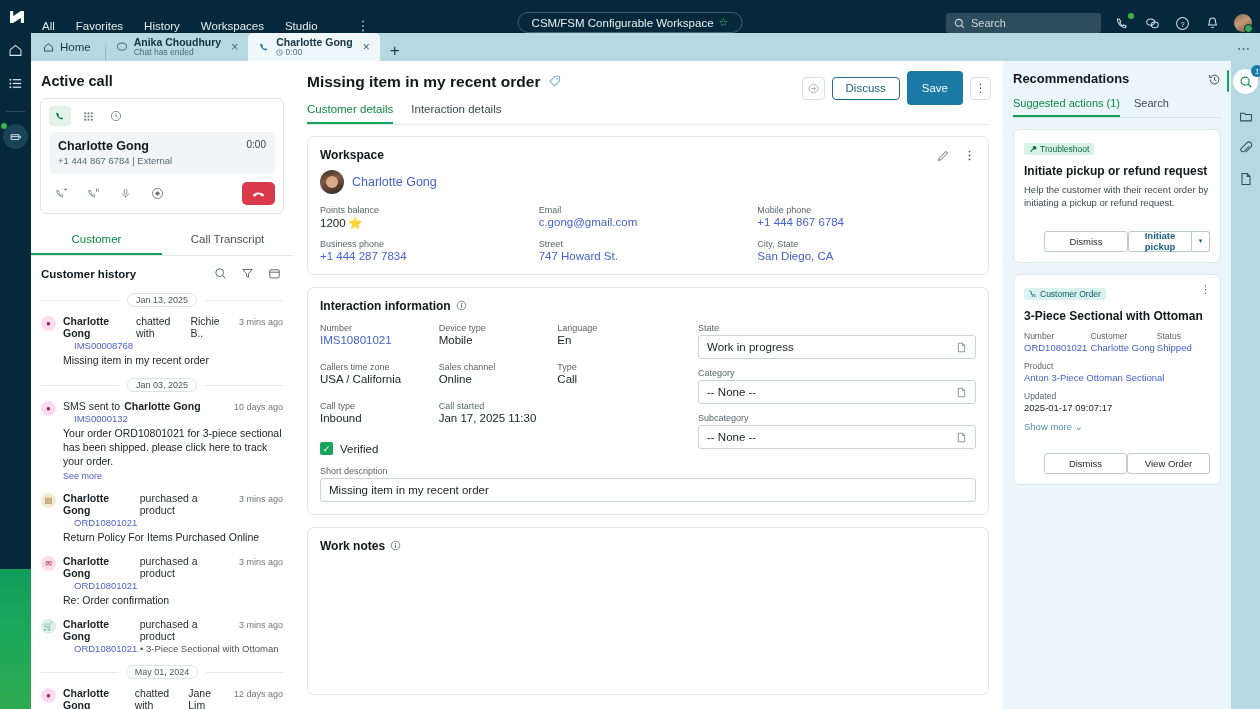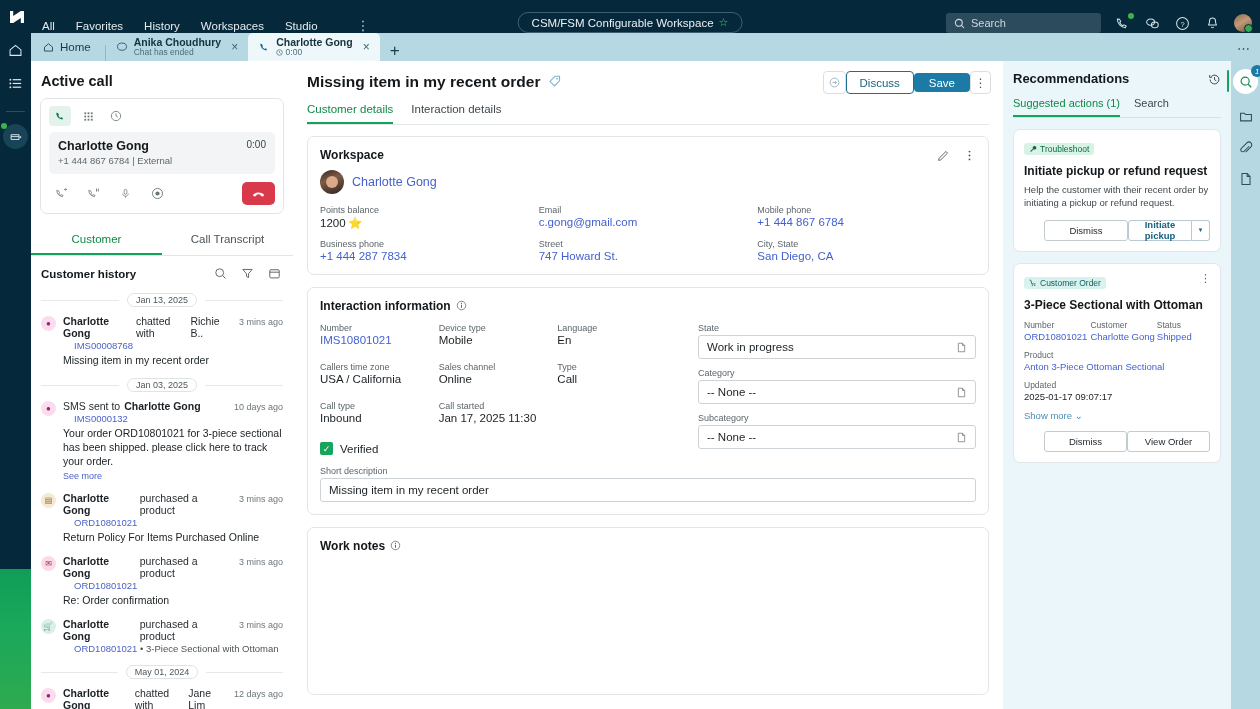--- a/index.html
+++ b/index.html
@@ -163,31 +163,31 @@
   .main {
     position: absolute; top: 61px; left: 293px; width: 710px; height: 648px;
     background: #ffffff; overflow: hidden;
   }
   .main-head { padding: 12px 14px 0; position: relative; }
   .main-title { font-size: 15.5px; font-weight: 700; color: #14181b; display: flex; align-items: center; gap: 8px; }
   .tag-ico { color: #7fb3cf; font-size: 13px; cursor: pointer; }
   .main-tabs { display: flex; gap: 18px; margin-top: 12px; border-bottom: 1px solid #e4e7e9; }
   .m-tab { font-size: 11.5px; color: #3e484d; padding-bottom: 7px; cursor: pointer; }
   .m-tab.active { color: #0f8a45; border-bottom: 2px solid #14a35a; }
-  .head-actions { position: absolute; right: 12px; top: 10px; display: flex; align-items: center; }
+  .head-actions { position: absolute; right: 12px; top: 10px; display: flex; align-items: center; gap: 7px; }
   .icon-btn-o {
     width: 23px; height: 23px; border: 1px solid #dadfe2; border-radius: 4px;
     display: flex; align-items: center; justify-content: center; color: #9fb6c4; cursor: pointer;
   }
   .btn-o {
     height: 23px; padding: 0 13px; border: 1px solid #1d6e8f; border-radius: 4px;
     background: #fff; color: #17627f; font-size: 11.5px; display: flex; align-items: center; cursor: pointer;
   }
   .btn-p {
-    height: 19px; padding: 4px 15px; border-radius: 4px; background: #1b7ba6;
+    height: 34px; padding: 4px 15px; border-radius: 4px; background: #1b7ba6;
     color: #fff; font-size: 11.5px; display: flex; align-items: center; cursor: pointer; border: none;
   }
   .kebab-btn {
     width: 21px; height: 23px; border: 1px solid #dadfe2; border-radius: 4px;
     display: flex; align-items: center; justify-content: center; color: #47555c; cursor: pointer; font-size: 12px;
   }
   .main-body { padding: 11px 14px 0; height: 585px; overflow: hidden; }
 
   .card { border: 1px solid #e2e5e7; border-radius: 7px; background: #fff; }
   .card-pad { padding: 11px 12px 12px; }
@@ -250,21 +250,21 @@
     padding: 9px 10px 10px; margin-top: 11px; position: relative;
   }
   .chip {
     display: inline-flex; align-items: center; gap: 3px; border-radius: 3px;
     padding: 1px 5px; font-size: 8.5px;
   }
   .chip.trouble { background: #d9f2e6; color: #0b6b45; }
   .chip.order { background: #d9f2ee; color: #0b5e62; }
   .rec-title { font-size: 12px; font-weight: 700; color: #14181b; margin-top: 7px; }
   .rec-desc { font-size: 9.5px; color: #3f494e; margin-top: 5px; line-height: 1.4; }
-  .rec-btns { display: flex; margin-top: 10px; padding-left: 20px; }
+  .rec-btns { display: flex; margin-top: 21px; padding-left: 20px; }
   .rbtn {
     flex: 1; height: 21px; border: 1px solid #c3cbcf; border-radius: 3px;
     background: #fff; font-size: 9.5px; color: #1d2428; display: flex;
     align-items: center; justify-content: center; cursor: pointer;
   }
   .rbtn.link-b { color: #17627f; border-color: #b9c9d1; font-weight: 700; }
   .rbtn-split { display: flex; flex: 1; }
   .rbtn-split .rbtn { border-radius: 3px 0 0 3px; }
   .rbtn-caret {
     width: 18px; height: 21px; border: 1px solid #b9c9d1; border-left: none;

